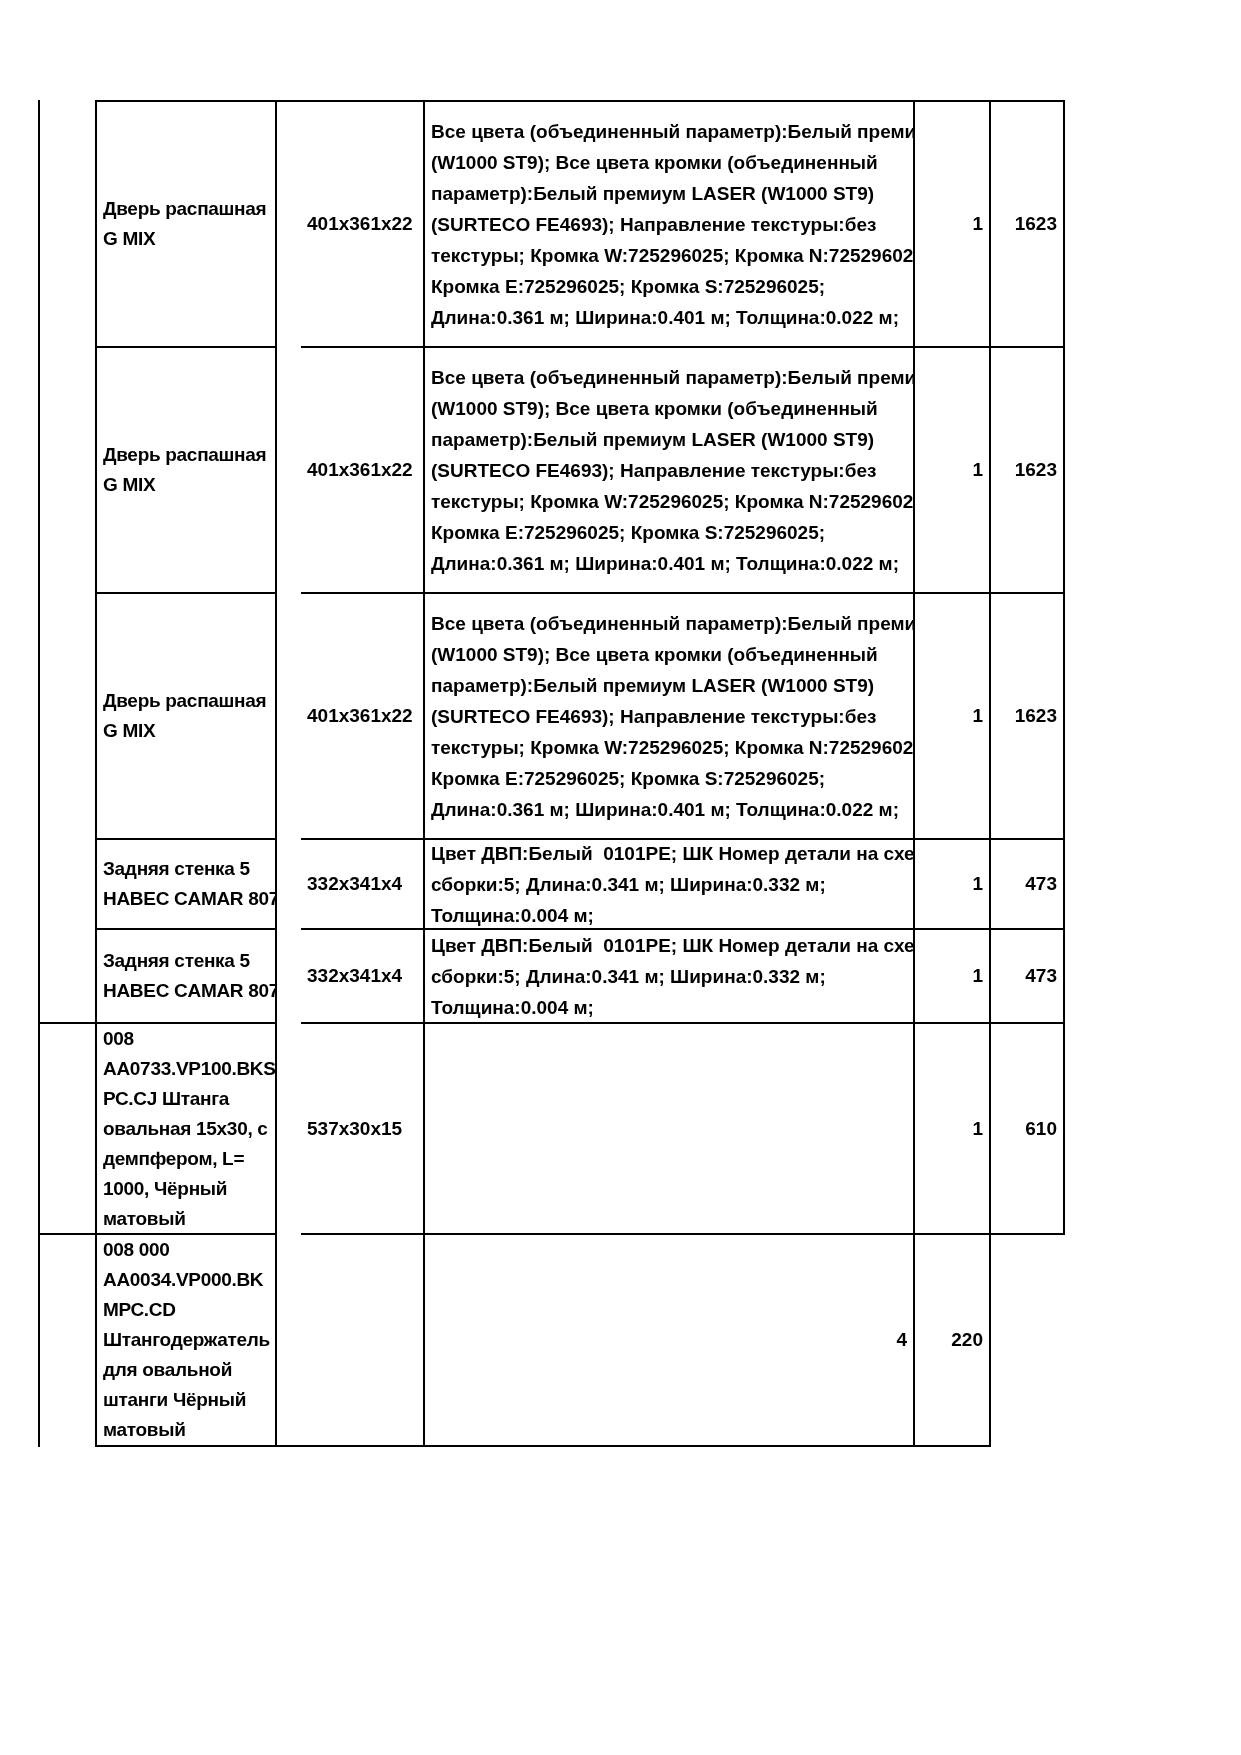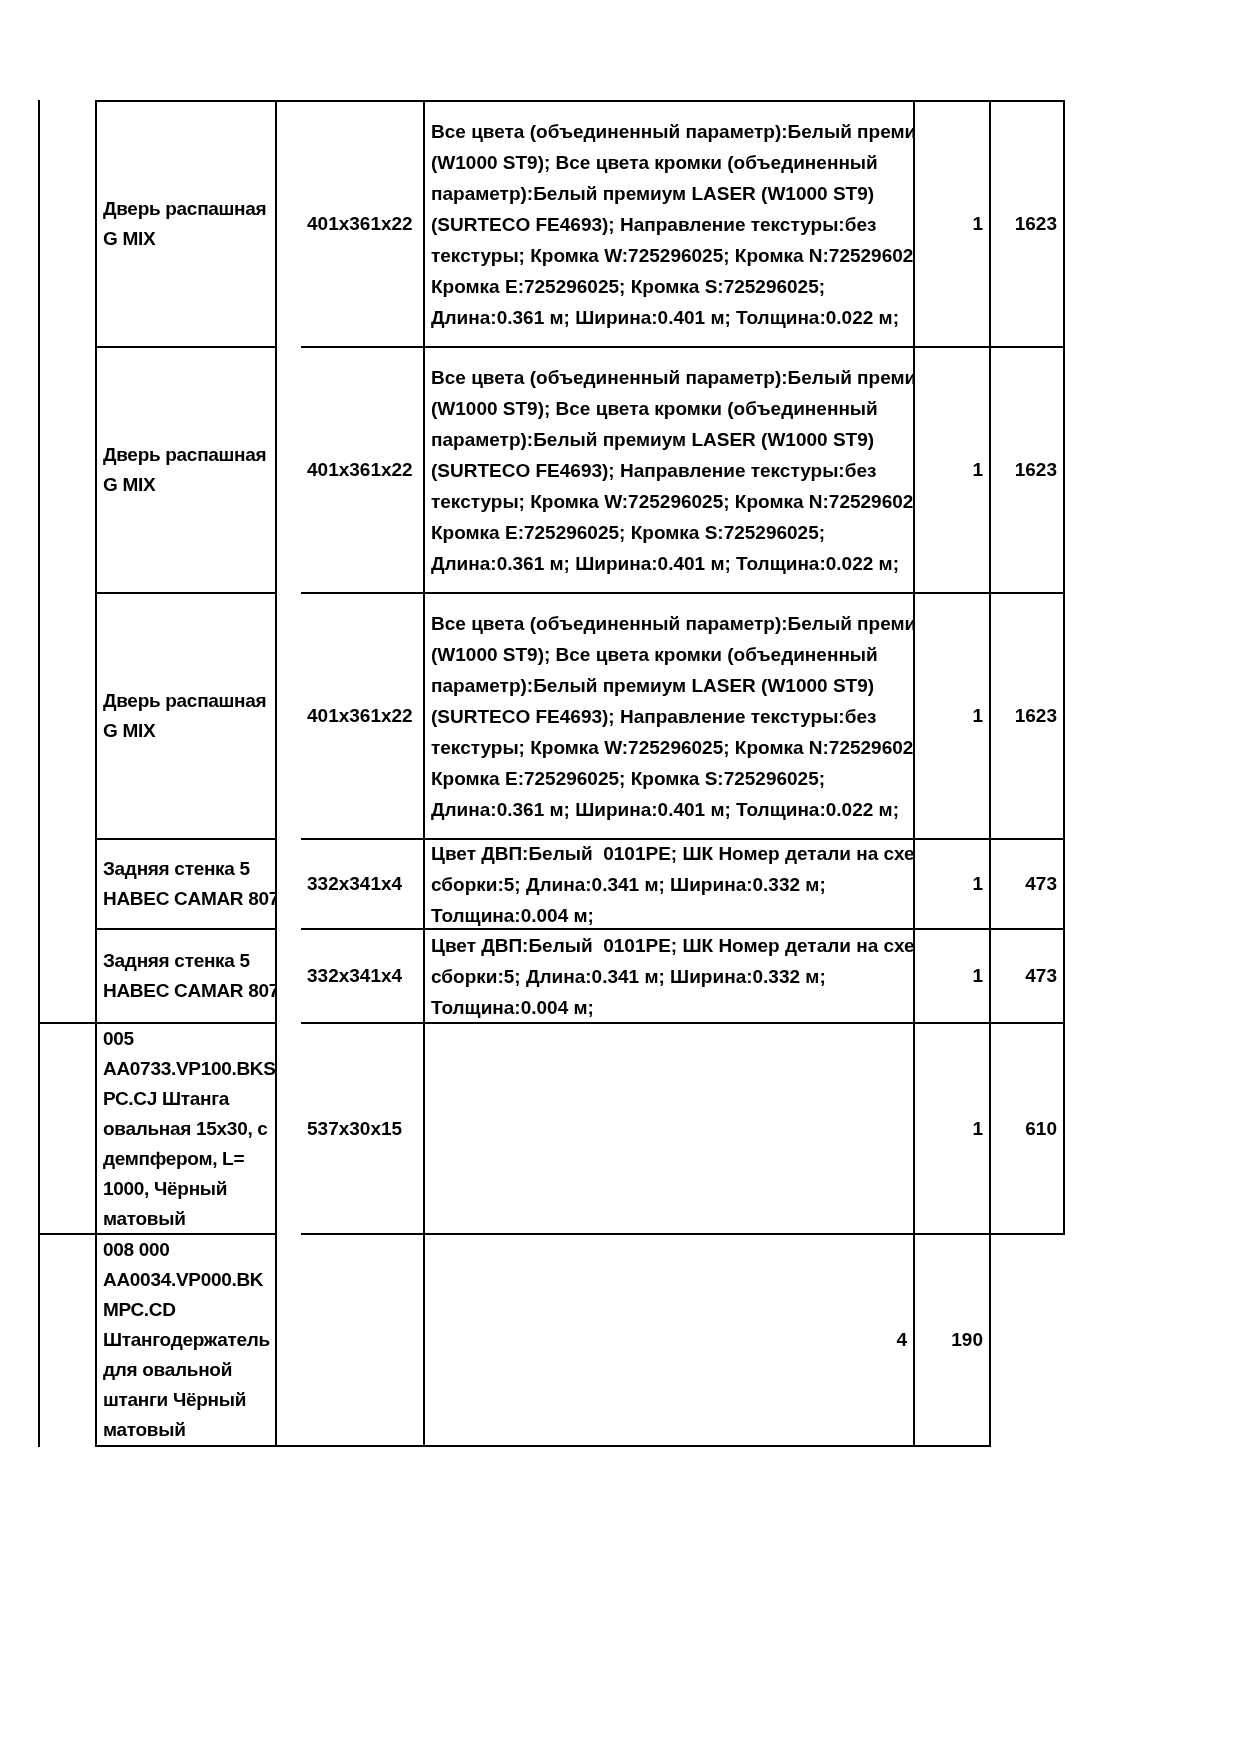--- a/index.html
+++ b/index.html
@@ -141,37 +141,37 @@
 
     <div class="cell c-name">Задняя стенка 5
 НАВЕС CAMAR 807</div>
     <div class="cell c-dims">332х341х4</div>
     <div class="cell c-desc">Цвет ДВП:Белый  0101РЕ; ШК Номер детали на схеме
 сборки:5; Длина:0.341 м; Ширина:0.332 м;
 Толщина:0.004 м;</div>
     <div class="cell c-num">1</div>
     <div class="cell c-num">473</div>
 
-    <div class="cell c-name">005
+    <div class="cell c-name">008
 АА0733.VP100.BKS
 РС.CJ Штанга
 овальная 15х30, с
 демпфером, L=
 1000, Чёрный
 матовый</div>
     <div class="cell c-dims">537х30х15</div>
     <div class="cell c-desc"></div>
     <div class="cell c-num">1</div>
     <div class="cell c-num">610</div>
 
     <div class="cell c-name">008 000
 АА0034.VP000.BK
 МРС.CD
 Штангодержатель
 для овальной
 штанги Чёрный
 матовый</div>
     <div class="cell c-desc"></div>
     <div class="cell c-num">4</div>
-    <div class="cell c-num">190</div>
+    <div class="cell c-num">220</div>
 
   </div>
 </div>
 
 </body></html>

